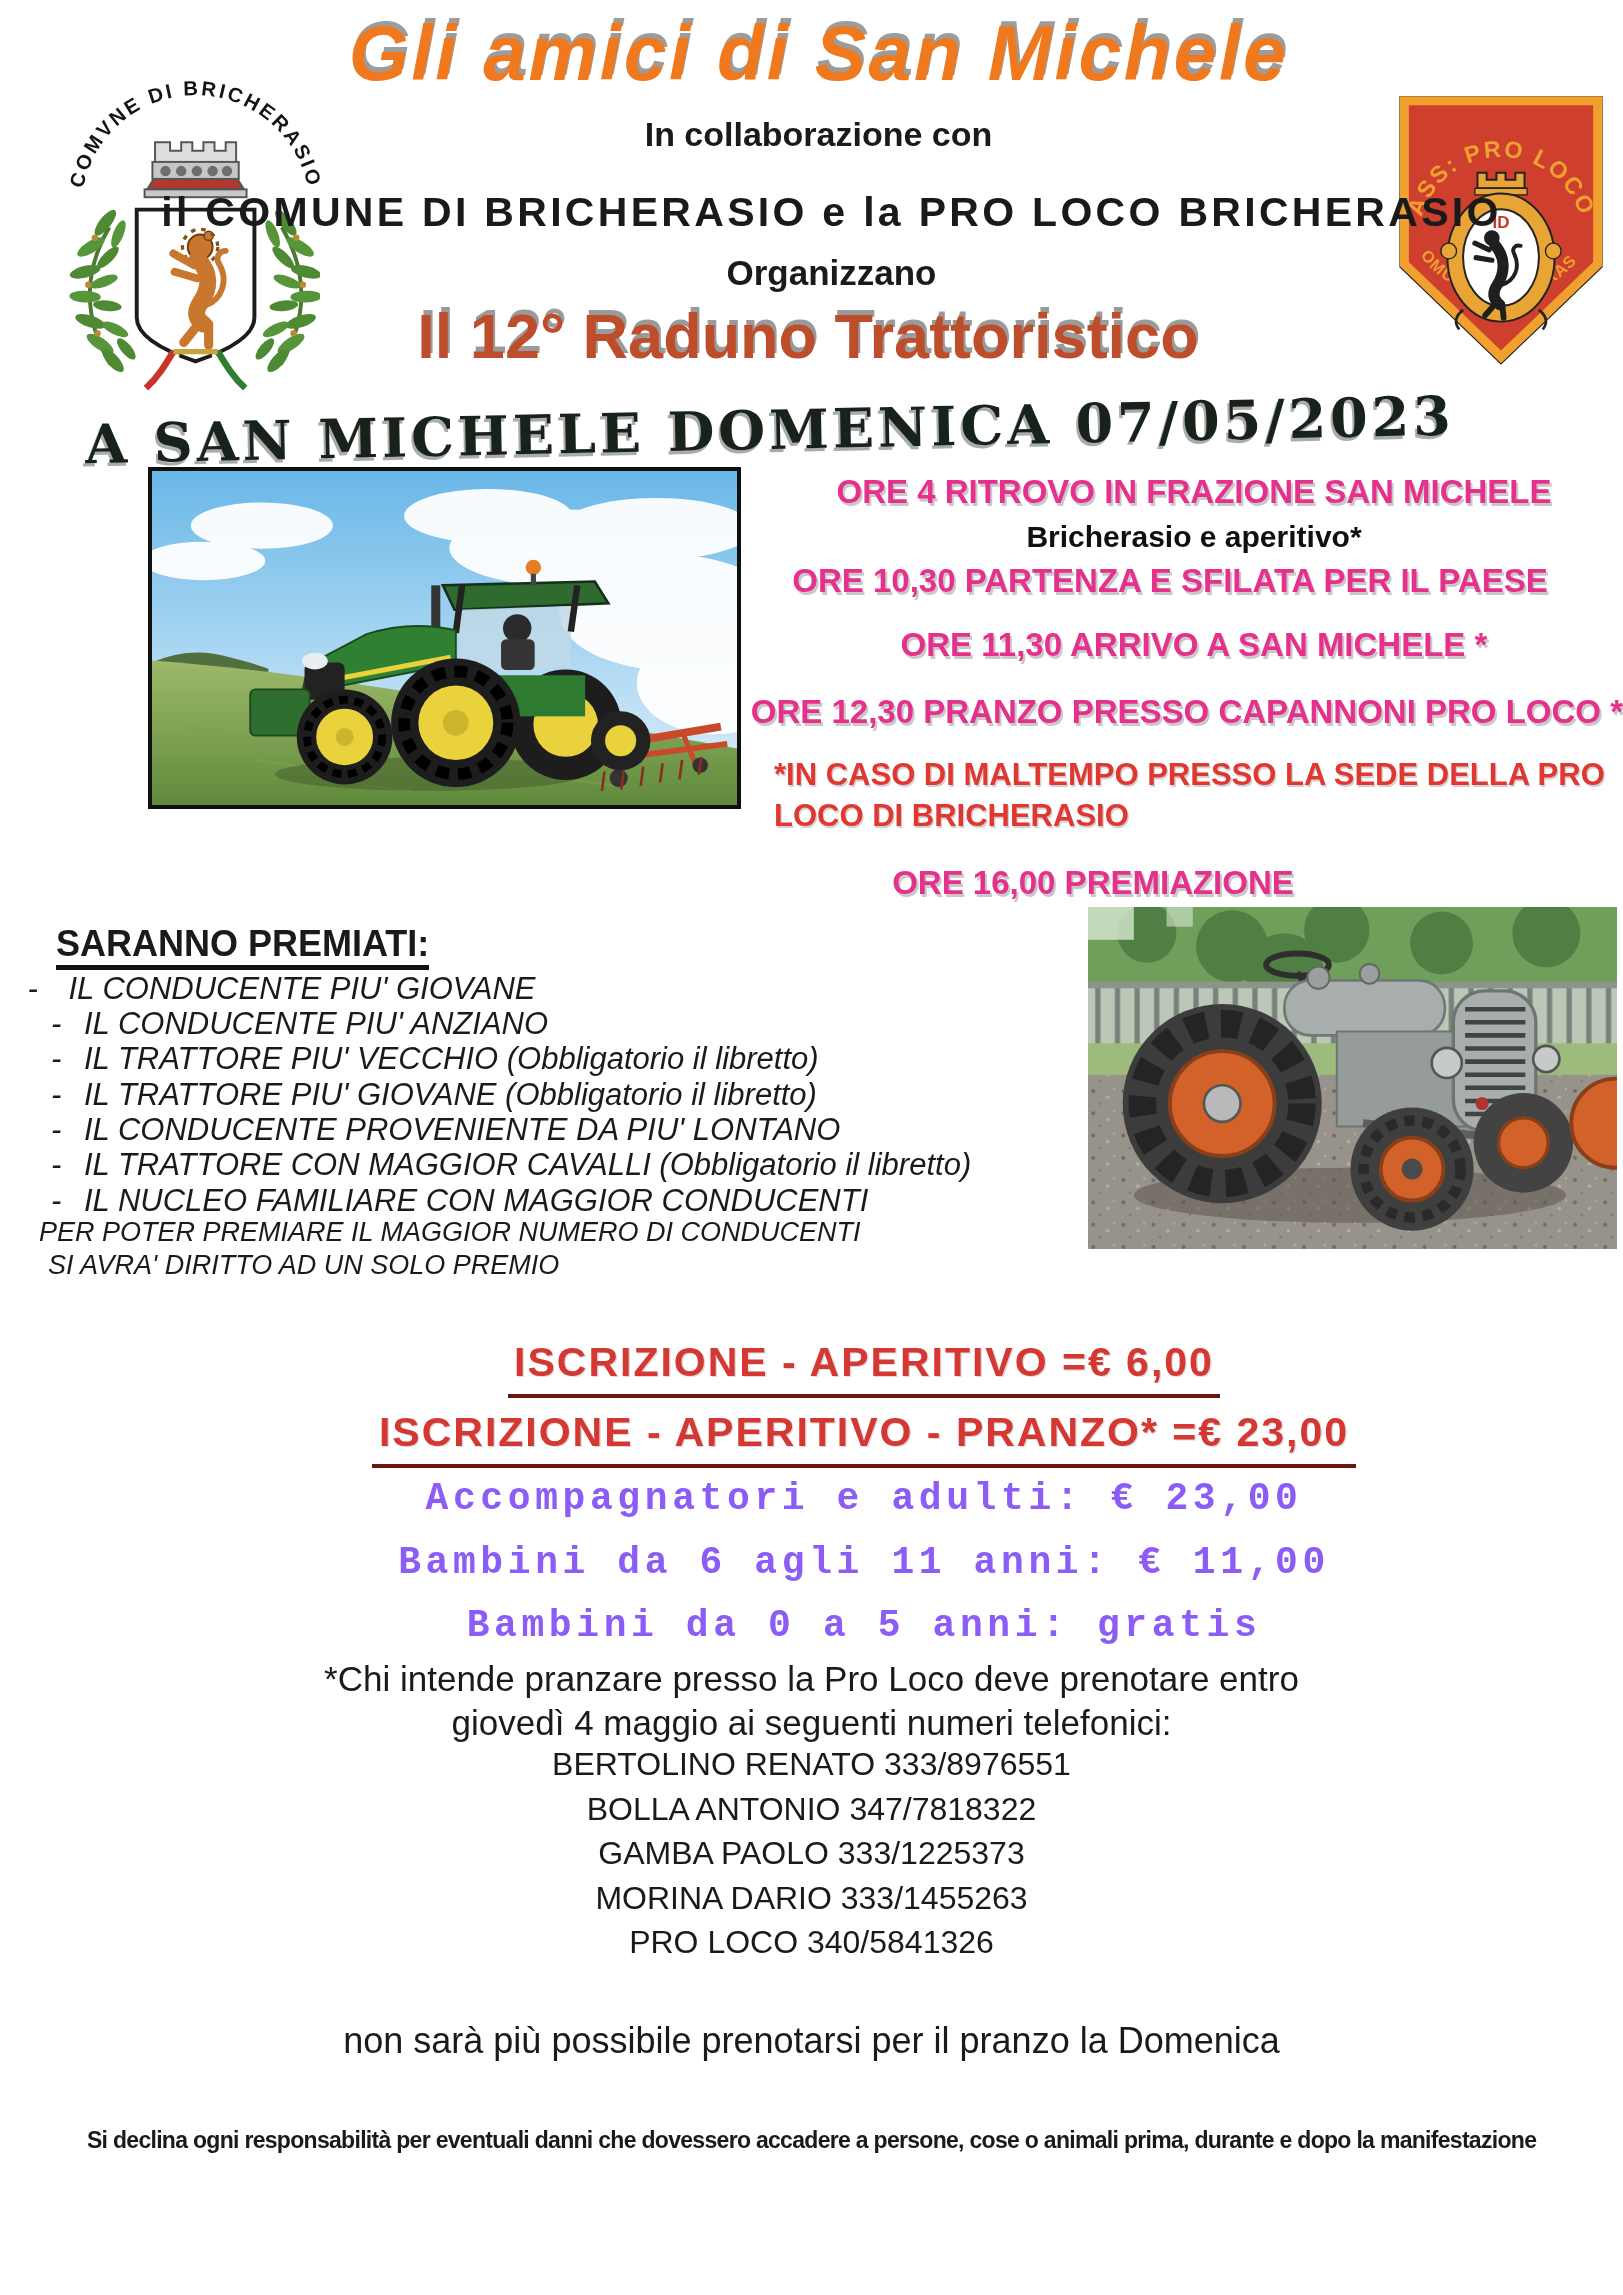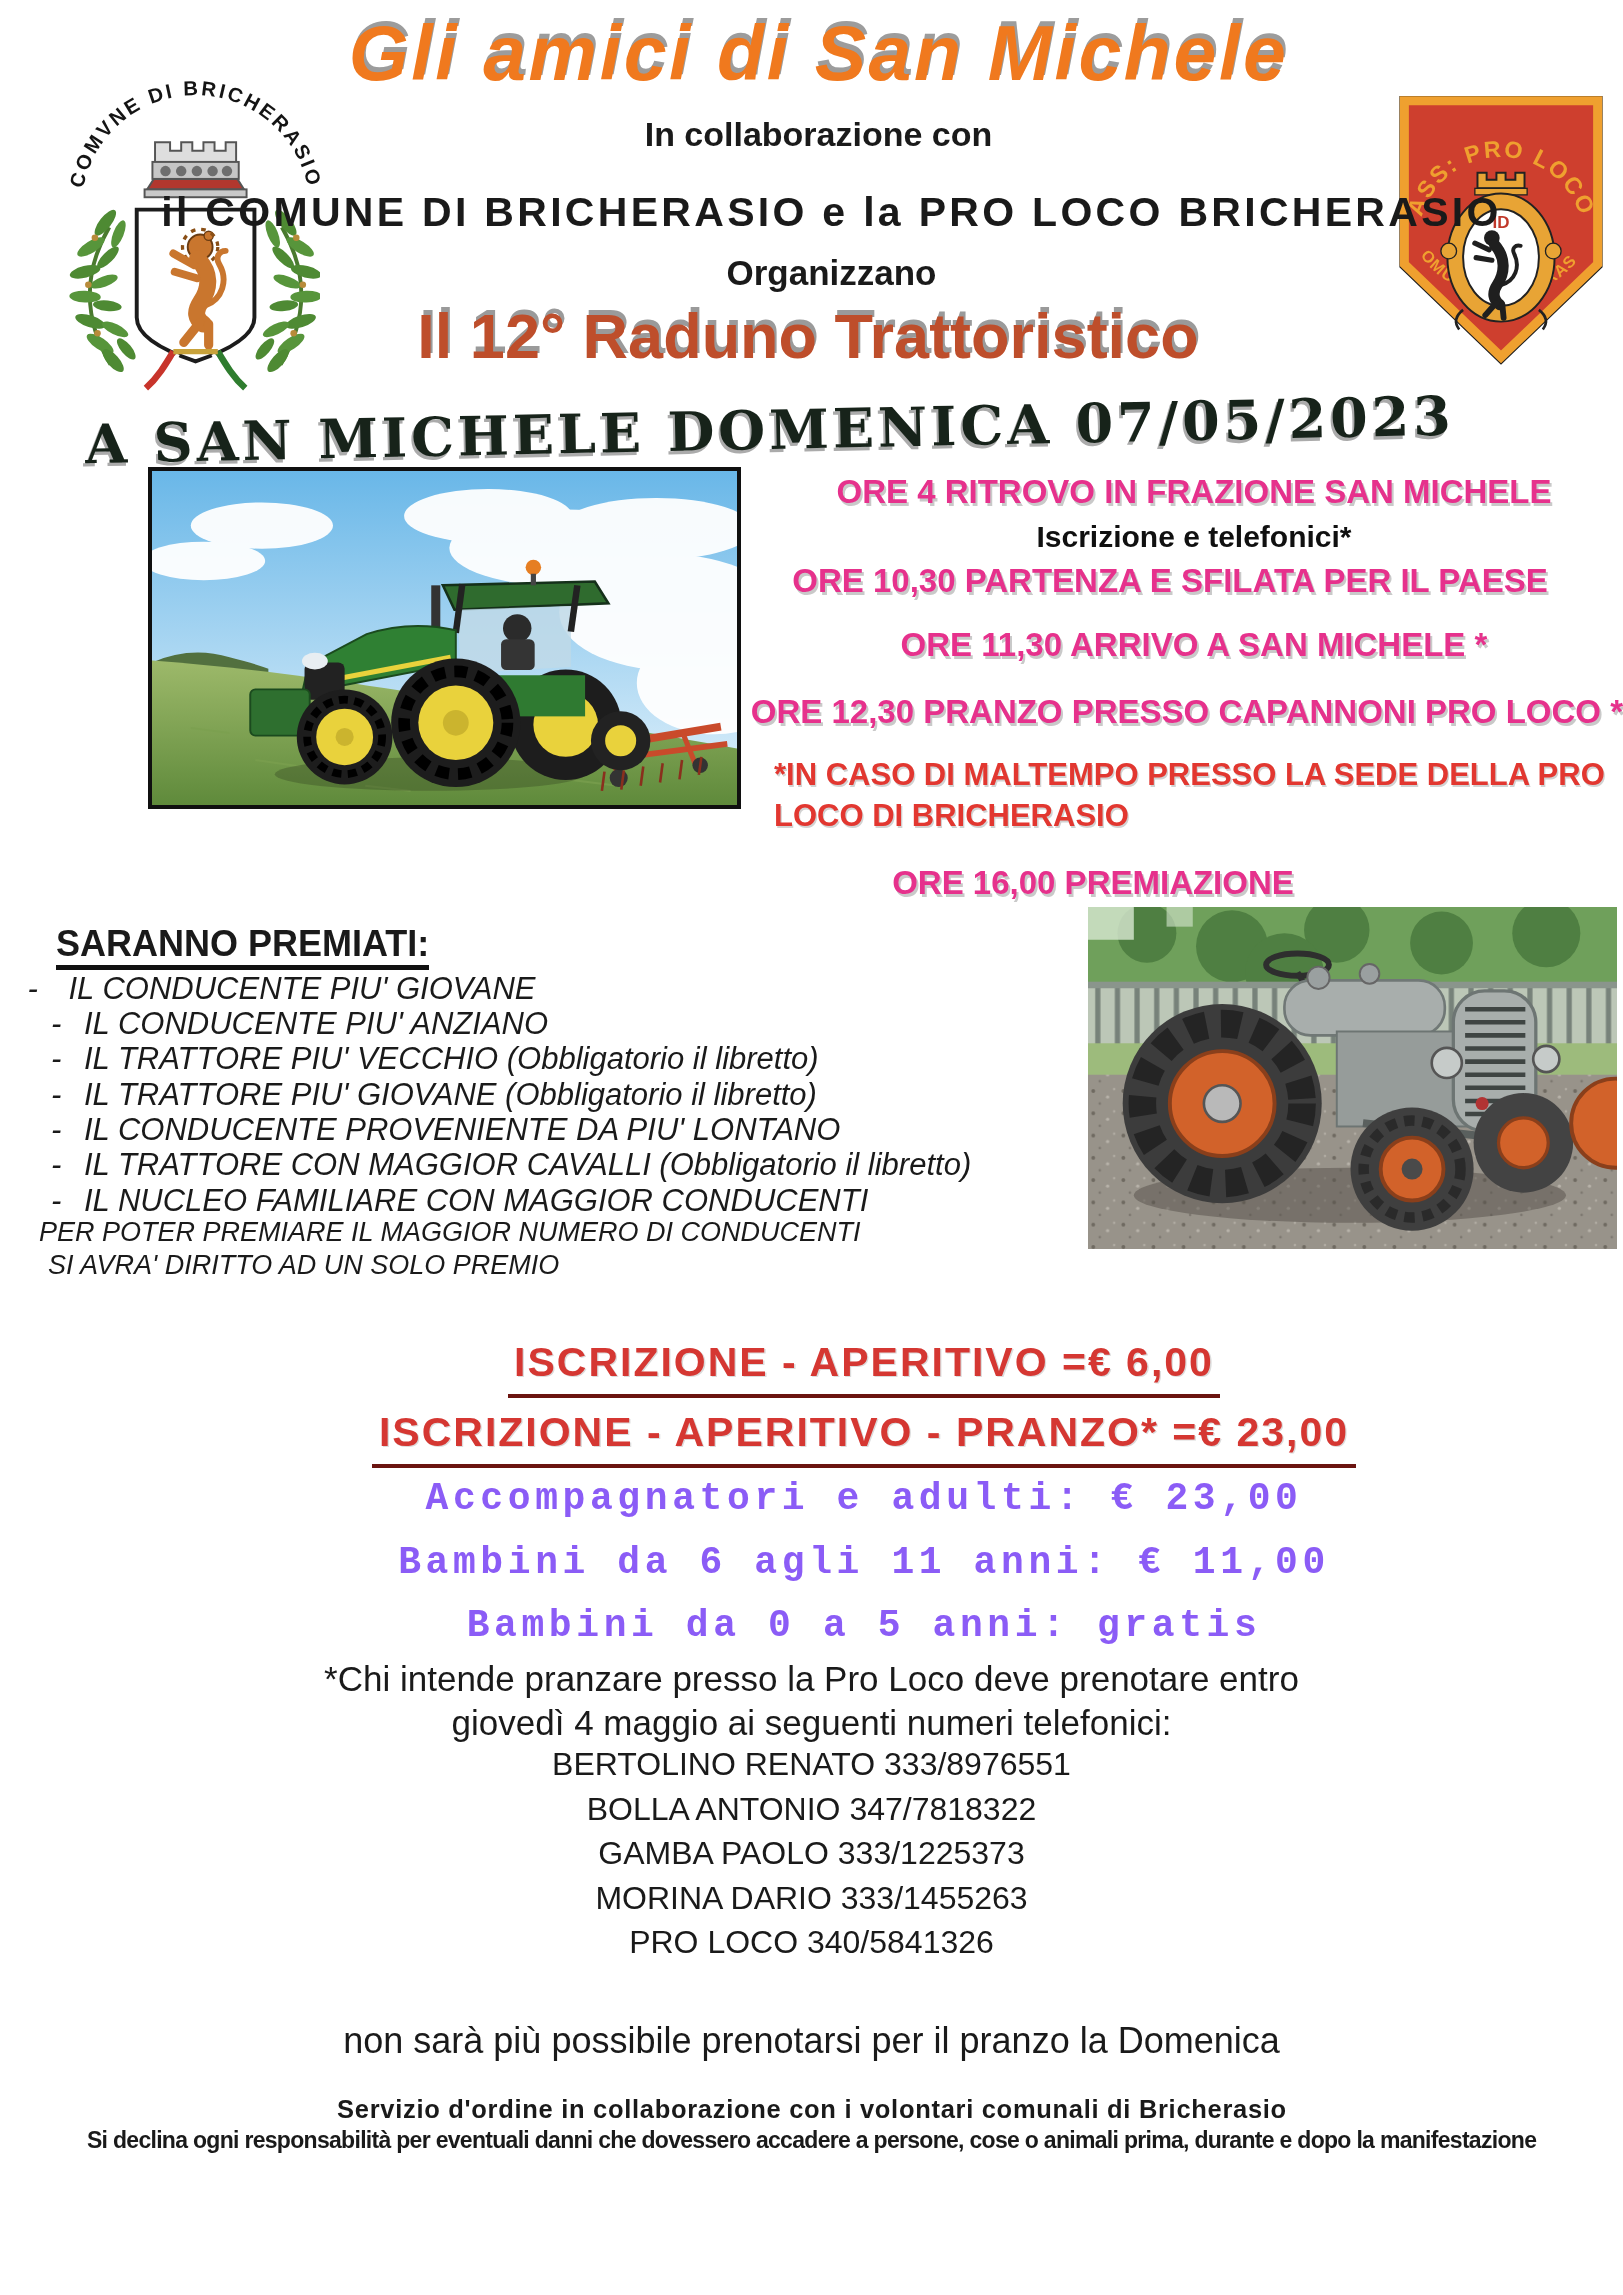--- a/index.html
+++ b/index.html
@@ -250,21 +250,21 @@
         <circle cx="470" cy="392" r="20" fill="#cbb42e"></circle>
         <circle cx="298" cy="414" r="74" fill="#1d1d1d"></circle>
         <circle cx="298" cy="414" r="58" fill="none" stroke="#000" stroke-width="12" stroke-dasharray="14 10"></circle>
         <circle cx="298" cy="414" r="44" fill="#E9D23C"></circle>
         <circle cx="298" cy="414" r="14" fill="#cbb42e"></circle>
       </g>
     </svg>
   </div>
 
   <div class="abs sch pink ore9">ORE 4 RITROVO IN FRAZIONE SAN MICHELE</div>
-  <div class="abs sch iscr">Iscrizione e telefonici*</div>
+  <div class="abs sch iscr">Bricherasio e aperitivo*</div>
   <div class="abs sch pink o1030">ORE 10,30 PARTENZA E SFILATA PER IL PAESE</div>
   <div class="abs sch pink o1130">ORE 11,30 ARRIVO A SAN MICHELE *</div>
   <div class="abs sch pink o1230">ORE 12,30 PRANZO PRESSO CAPANNONI PRO LOCO *</div>
   <div class="abs sch malt">*IN CASO DI MALTEMPO PRESSO LA SEDE DELLA PRO LOCO DI BRICHERASIO</div>
   <div class="abs sch pink o16">ORE 16,00 PREMIAZIONE</div>
 
   <div class="abs awards-heading">SARANNO PREMIATI:</div>
   <div class="abs award-row" style="top:971px">
     <span class="dash">-</span><span>IL CONDUCENTE PIU' GIOVANE</span>
   </div>
@@ -370,17 +370,16 @@
 
   <div class="abs book-line" style="top:1659px">*Chi intende pranzare presso la Pro Loco deve prenotare entro</div>
   <div class="abs book-line" style="top:1703px">giovedì 4 maggio ai seguenti numeri telefonici:</div>
   <div class="abs phone-line" style="top:1746px">BERTOLINO RENATO 333/8976551</div>
   <div class="abs phone-line" style="top:1791px">BOLLA ANTONIO 347/7818322</div>
   <div class="abs phone-line" style="top:1835px">GAMBA PAOLO 333/1225373</div>
   <div class="abs phone-line" style="top:1880px">MORINA DARIO 333/1455263</div>
   <div class="abs phone-line" style="top:1924px">PRO LOCO 340/5841326</div>
   <div class="abs closing" style="top:2020px">non sarà più possibile prenotarsi per il pranzo la Domenica</div>
 
-  <div class="abs footer1">Servizio d'ordine in collaborazione con i volontari comunali di Bricherasio</div>
   <div class="abs footer2">Si declina ogni responsabilità per eventuali danni che dovessero accadere a persone, cose o animali prima, durante e dopo la manifestazione</div>
 
 </div>
 
 
 </body></html>

